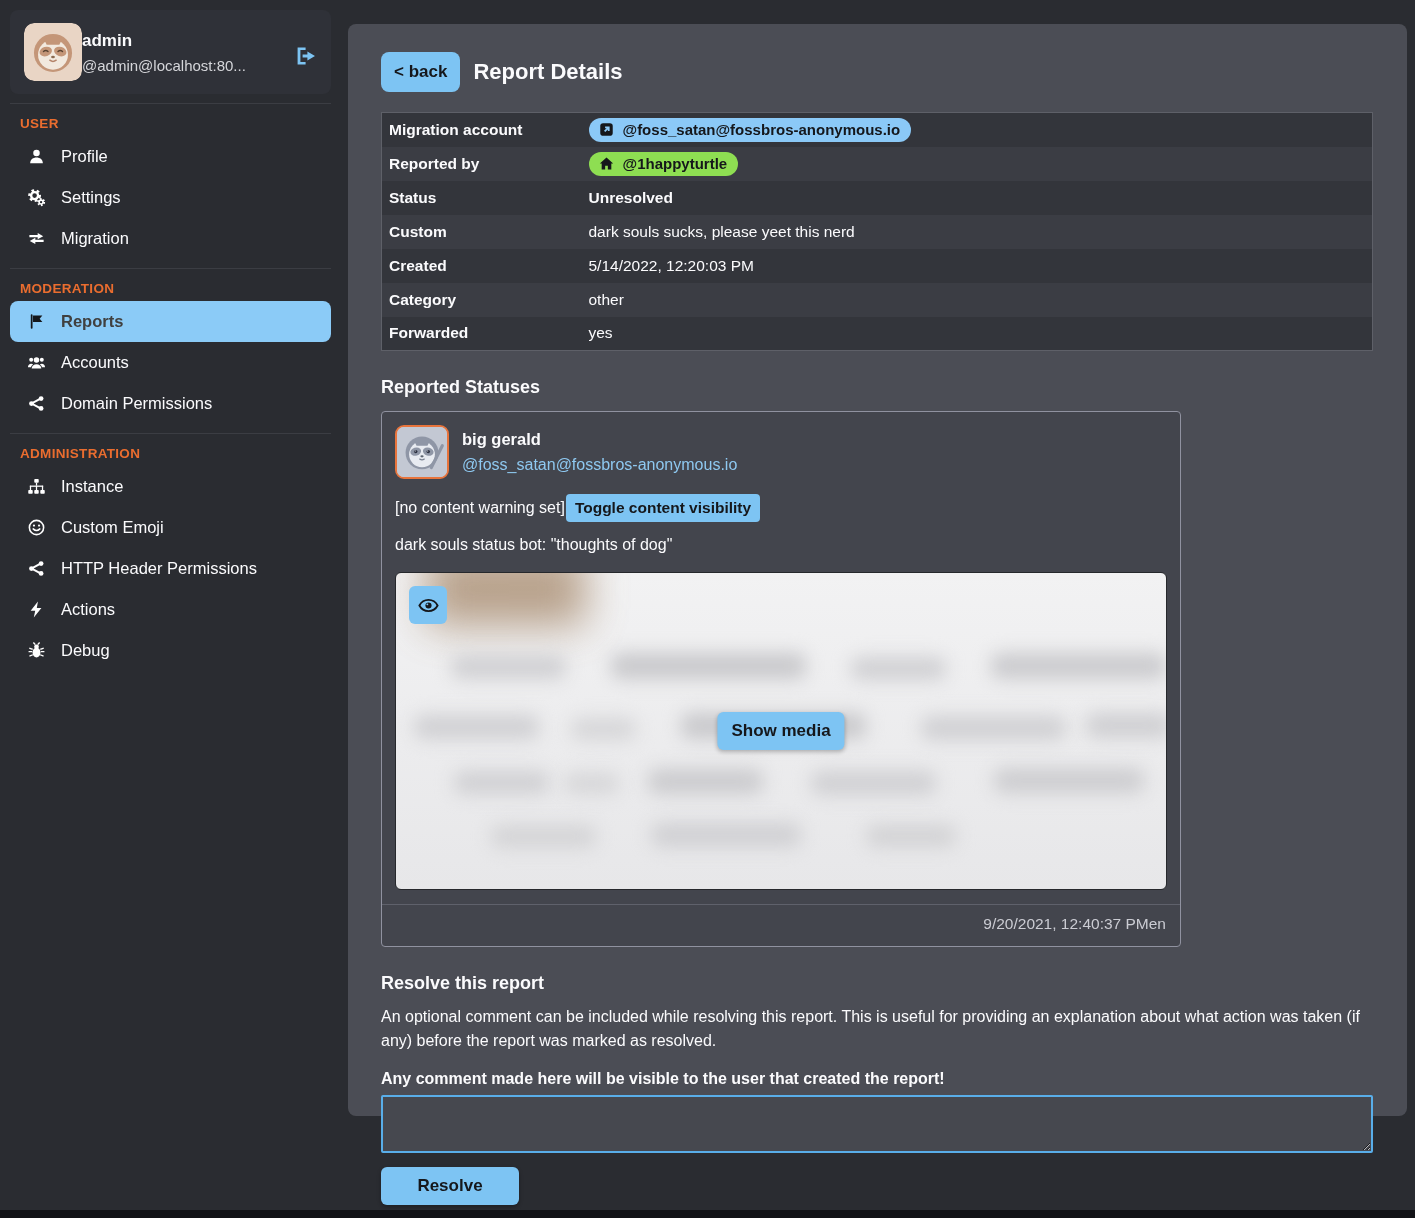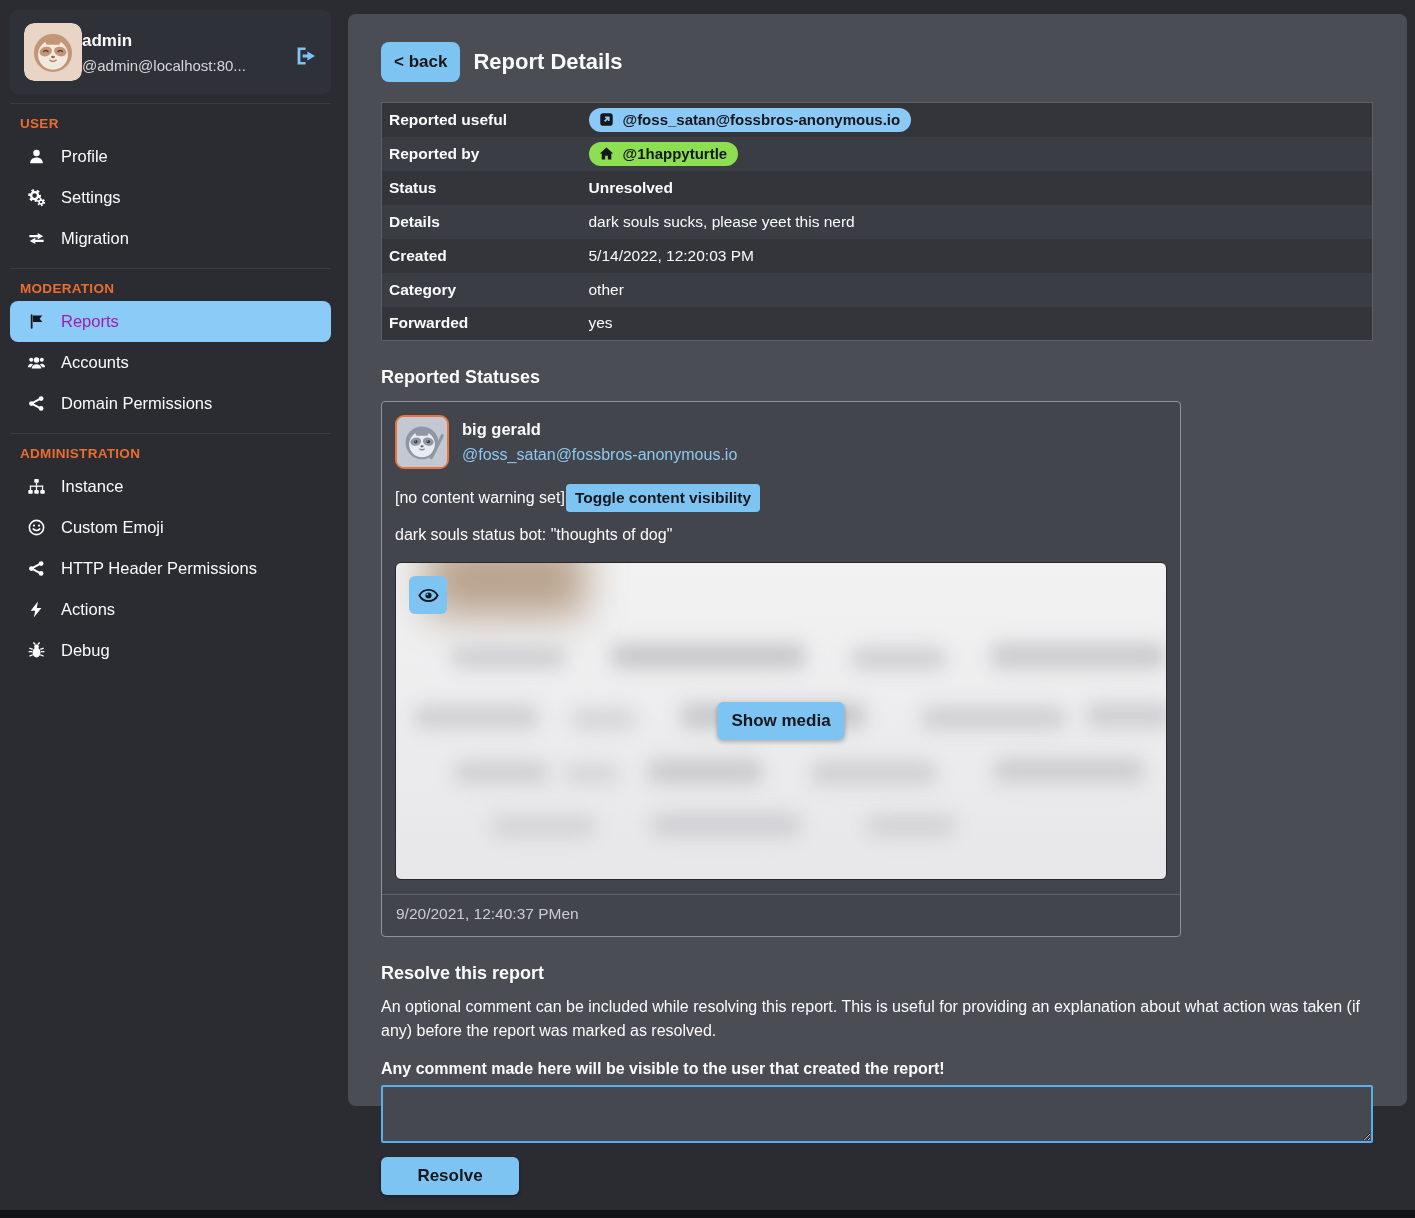--- a/index.html
+++ b/index.html
@@ -26,26 +26,26 @@
   .signout-btn { position:absolute; right:12px; top:34px; width:26px; height:26px; background:none; border:none; cursor:pointer; padding:0; }
   .signout-btn svg { width:24px; height:24px; fill:#7dc4f3; }
 
   .side-sep { border:none; border-top:1px solid #3b3d43; margin:9px 0 3px; }
   .side-section-label { color:#ea6d2f; font-weight:bold; font-size:13.5px; letter-spacing:.3px; margin:12px 10px 5px; }
   .side-item {
     display:flex; align-items:center; gap:15px; padding:11px 17px;
     font-size:16.5px; border-radius:8px; cursor:pointer; color:#fbfbfd;
   }
   .side-item svg { width:19px; height:19px; fill:#ffffff; flex:none; }
-  .side-item.active { background:#8bcbf7; color:#a21caf; font-weight:normal; }
+  .side-item.active { background:#8bcbf7; color:#404040; font-weight:bold; }
   .side-item.active svg { fill:#15171b; }
 
   
   .main {
-    position:absolute; left:348px; top:14px; width:1059px; height:1092px;
+    position:absolute; left:348px; top:24px; width:1059px; height:1092px;
     background:#4b4d55; border-radius:8px; padding:28px 33px;
   }
   .page-header { display:flex; align-items:center; gap:13px; }
   .back-btn {
     background:#7dc4f3; color:#15171b; font-weight:bold; font-size:17px;
     padding:10px 13px; border-radius:8px; border:none; font-family:inherit; cursor:pointer;
   }
   .page-title { font-size:22px; font-weight:bold; }
 
   .report-table {
@@ -94,21 +94,21 @@
     display:flex; align-items:center; justify-content:center;
   }
   .eye-btn svg { width:23px; height:23px; }
   .show-media-btn {
     position:absolute; left:50%; top:50%; transform:translate(-50%,-50%);
     background:#7dc4f3; color:#15171b; font-weight:bold; font-size:17px;
     padding:9px 14px; border-radius:6px; border:none; font-family:inherit; cursor:pointer;
     box-shadow:0 2px 4px rgba(0,0,0,.25);
   }
   .status-footer {
-    display:flex; justify-content:flex-start; border-top:1px solid #5f616b;
+    display:flex; justify-content:flex-end; border-top:1px solid #5f616b;
     margin-top:14px; padding:10px 14px 13px; color:#cbccd3; font-size:15.5px;
   }
 
   
   .resolve-desc { max-width:995px; font-size:16px; line-height:1.5; margin-top:11px; }
   .resolve-warning { font-weight:bold; font-size:16px; margin-top:17px; }
   .comment-label { font-weight:bold; font-size:15.5px; margin-top:19px; }
   .comment-box {
     display:block; margin-top:7px; width:992px; height:58px;
     background:#46484f; border:2px solid #59aee9; border-radius:2px;
@@ -310,21 +310,21 @@
 <main class="main">
 
   <div class="page-header">
     <button class="back-btn">&lt; back</button>
     <h1 class="page-title">Report Details</h1>
   </div>
 
   <table class="report-table">
     <tbody>
       <tr>
-        <th>Reported useful</th>
+        <th>Migration account</th>
         <td>
           <span class="badge blue">
             <svg>
                 <use href="#i-extlink"></use>
               </svg>
             <span>@foss_satan@fossbros-anonymous.io</span>
           </span>
         </td>
       </tr>
       <tr>
@@ -336,21 +336,21 @@
               </svg>
             <span>@1happyturtle</span>
           </span>
         </td>
       </tr>
       <tr>
         <th>Status</th>
         <td class="bold-val">Unresolved</td>
       </tr>
       <tr>
-        <th>Details</th>
+        <th>Custom</th>
         <td>dark souls sucks, please yeet this nerd</td>
       </tr>
       <tr>
         <th>Created</th>
         <td>5/14/2022, 12:20:03 PM</td>
       </tr>
       <tr>
         <th>Category</th>
         <td>other</td>
       </tr>

